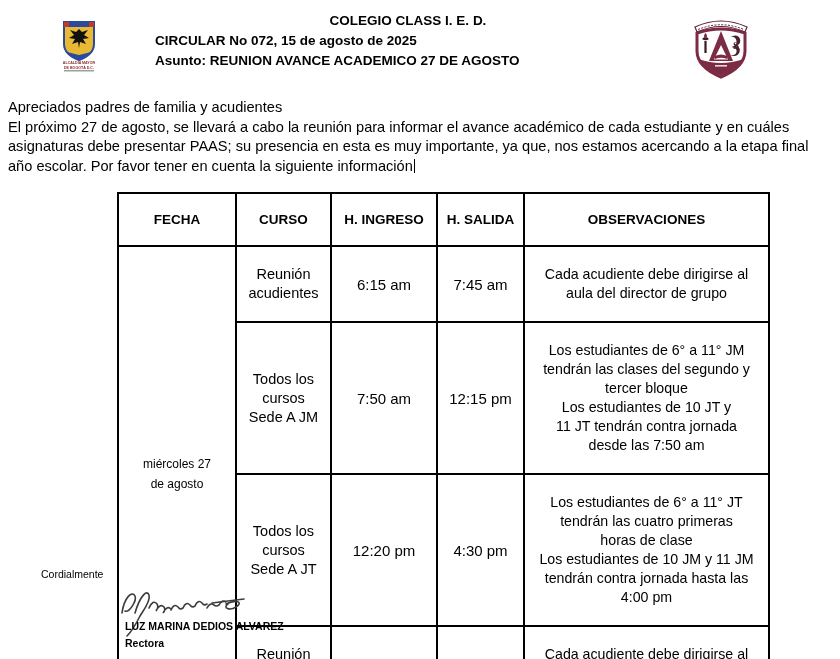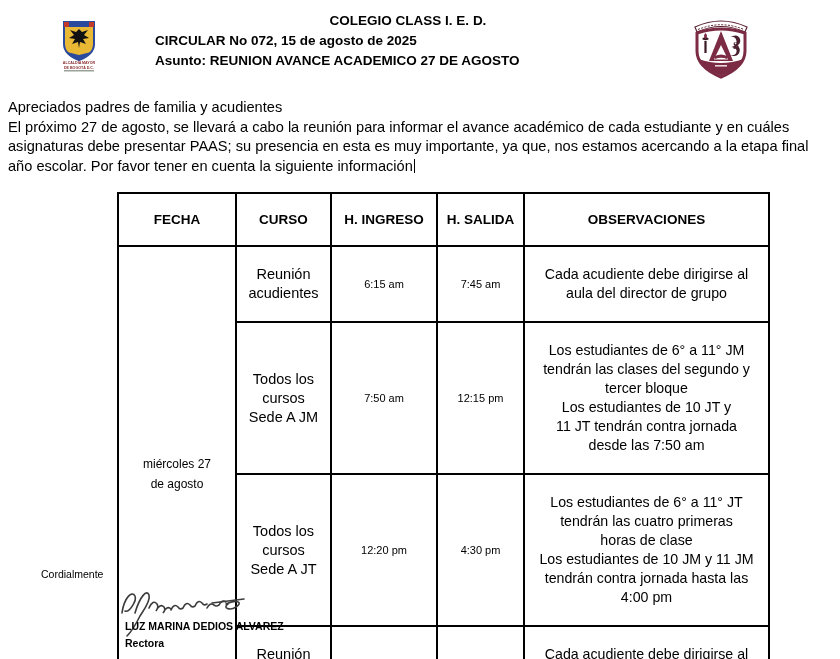--- a/index.html
+++ b/index.html
@@ -53,21 +53,21 @@
     padding:18px 2px;
   }
   table.schedule th { font-size:13.5px; font-weight:bold; height:20px; }
   .col-fecha  { width:118px; }
   .col-curso  { width:95px;  }
   .col-ing    { width:106px; }
   .col-sal    { width:87px;  }
   .col-obs    { width:245px; }
   td.fecha-cell { font-size:12px; line-height:20px; }
   td.curso-cell { font-size:14.5px; line-height:19px; }
-  td.time-cell  { font-size:11px;margin-top:24px; }
+  td.time-cell  { font-size:15px;margin-top:24px; }
   td.obs-cell   { font-size:14.2px; line-height:19px; }
   tr.row-small  td { height:44px; }
   tr.row-big    td { height:118px;text-align:center; }
   tr.row-last   td { height:42px; }
 
   
   .closing {
     position:absolute; top:568px; left:8px;
     font-size:10.5px;
     margin-left:33px;

